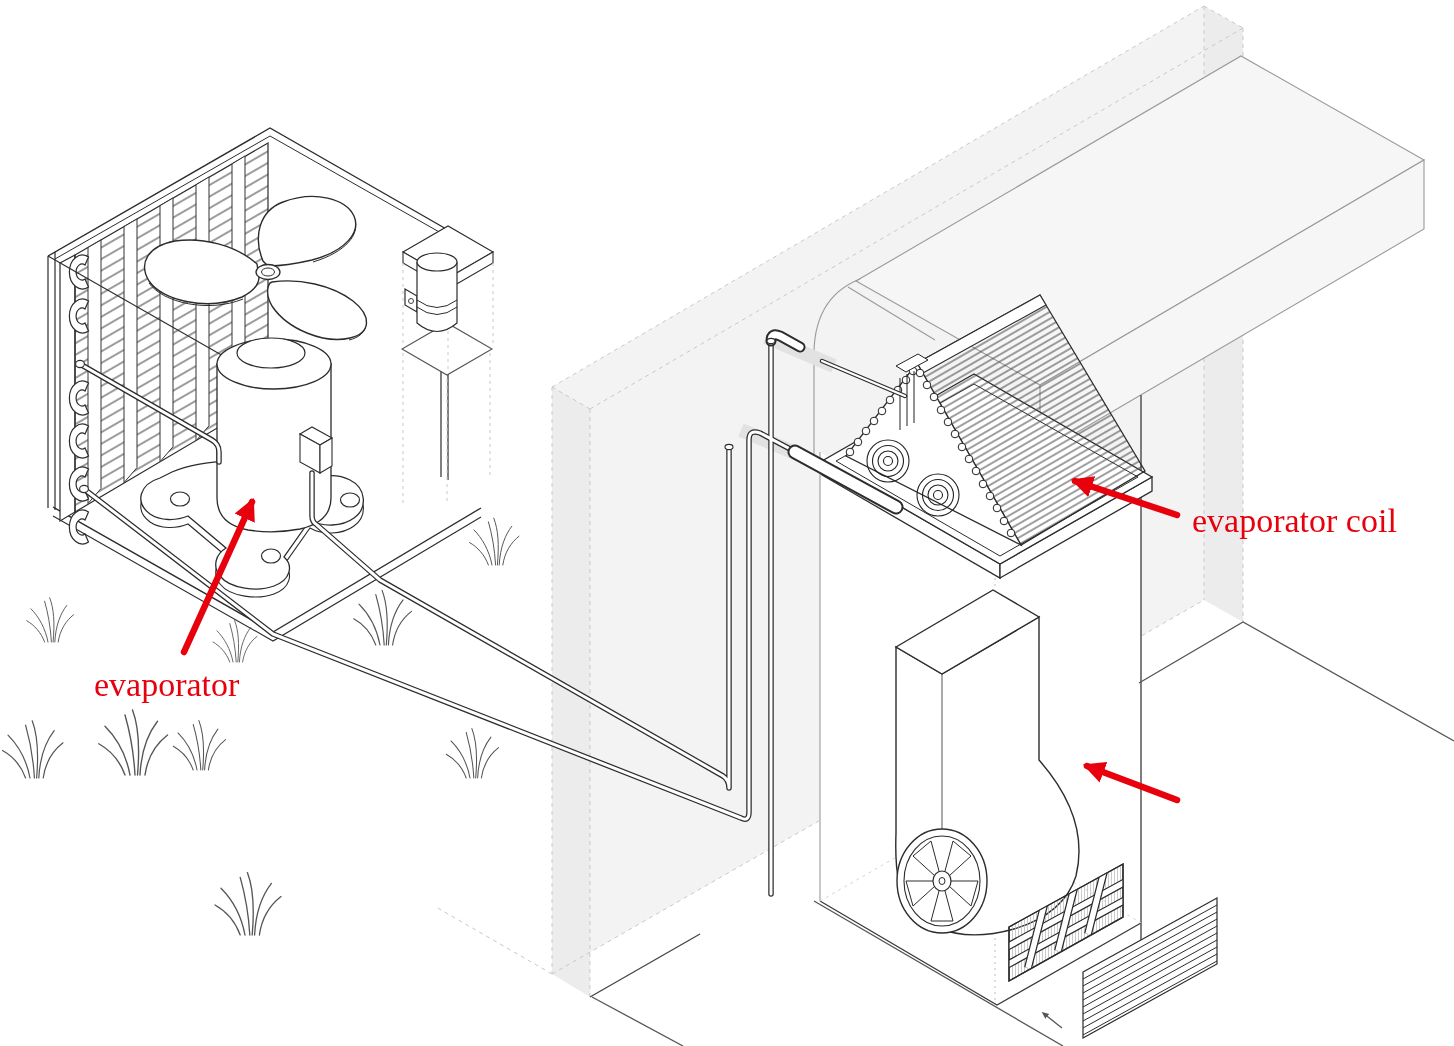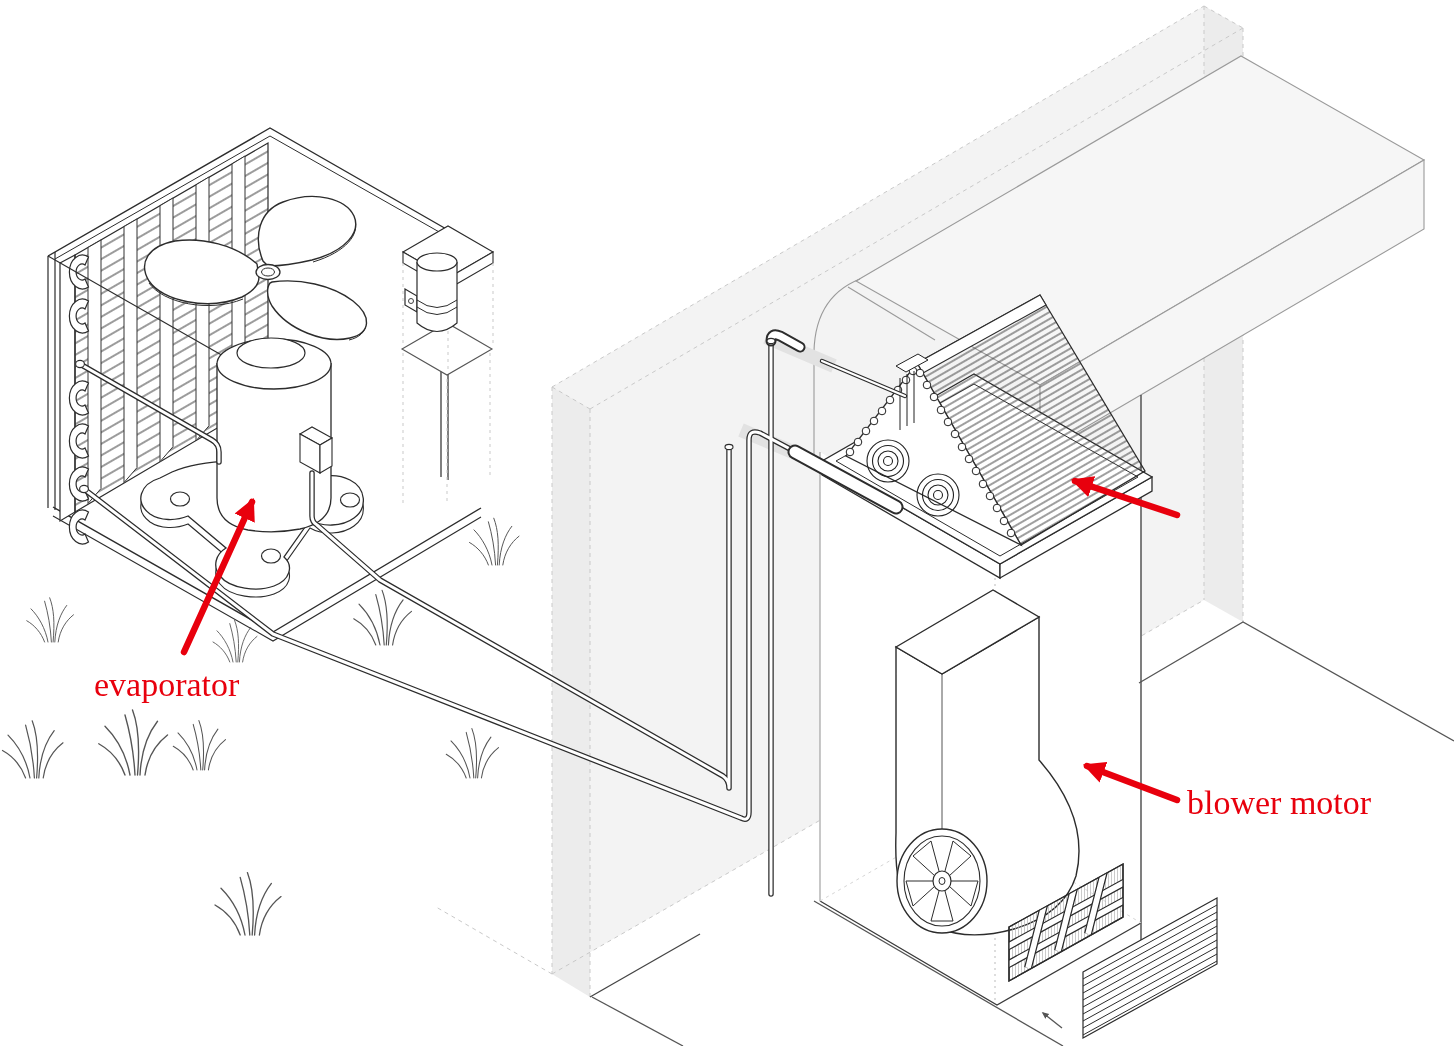--- a/index.html
+++ b/index.html
@@ -298,14 +298,14 @@
   </g>
 
   <g stroke="#e8000d" stroke-width="6.5" fill="none" stroke-linecap="round">
     <path d="M184,652 L252,502" marker-end="url(#redhead)"></path>
     <path d="M1177,515 L1075,481" marker-end="url(#redhead)"></path>
     <path d="M1177,800 L1087,766" marker-end="url(#redhead)"></path>
   </g>
 </svg>
 
 <div class="anno-label" style="left:94px;top:668px">evaporator</div>
-<div class="anno-label" style="left:1187px;top:786px">blower motor</div>
+<div class="anno-label" style="left:1192px;top:504px">evaporator coil</div>
 </div>
 
 </body></html>

